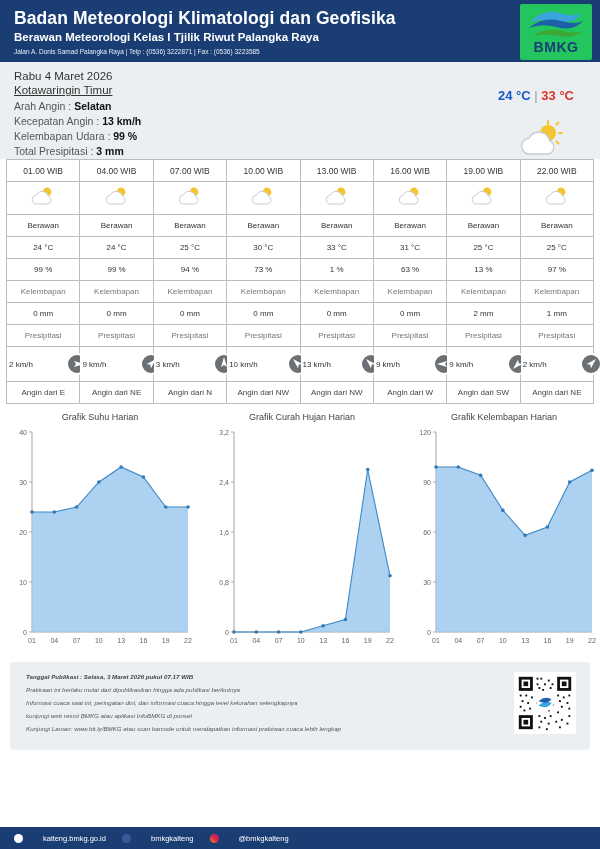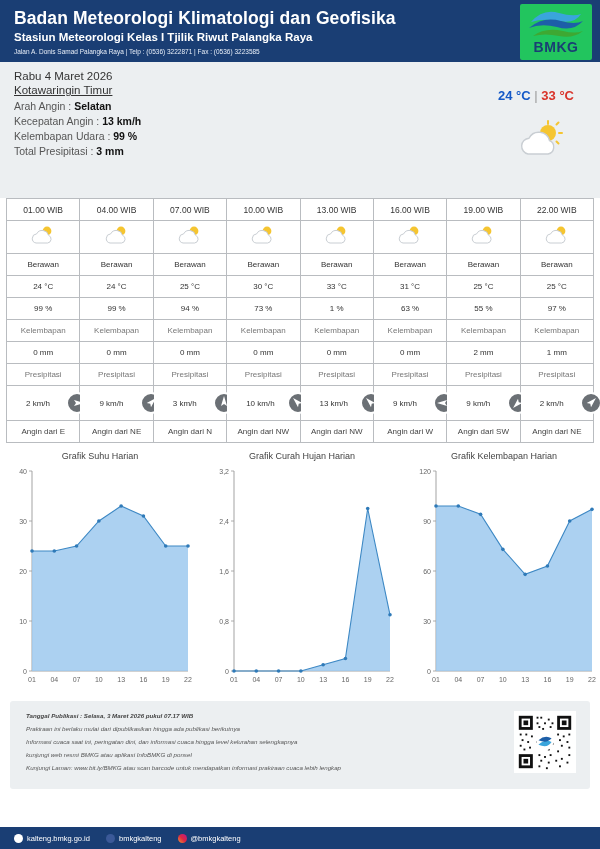--- a/index.html
+++ b/index.html
@@ -59,21 +59,21 @@
     color:#1a3e74;
     letter-spacing:.5px;
     line-height:14px;
     margin-top:0px;
   }
   
   .summary {
     background:#eceff1;
     padding:8px 14px 8px 14px;
     position:relative;
-    height:136px;
+    height:97px;
   }
   .sum-date {
     font-size:11.5px;
     color:#333;
     margin-bottom:2px;
   }
   .sum-loc {
     font-size:11.5px;
     color:#333;
     text-decoration:underline;
@@ -123,21 +123,21 @@
   .row-humlbl td { height:21px; color:#777; }
   .row-prec td { height:21px;margin-top:48px; }
   .row-preclbl td { height:21px; color:#777; }
   .row-wind td { height:30px; padding:0; position:relative; }
   .row-winddir td { height:28px; color:#444; }
   .wind-cell {
     display:flex;
     align-items:center;
     justify-content:flex-start;
     height:28px;
-    padding-left:18px;
+    padding-left:1px;
     position:relative;
     overflow:visible;
   }
   .wind-speed { font-size:8px; color:#333; white-space:nowrap; }
   .compass {
     position:absolute;
     right:-11px;
     top:2px;
     width:24px; height:24px;
   }
@@ -187,36 +187,36 @@
     left:0; bottom:0;
     width:600px; height:22px;
     background:#1a3e74;
     color:#fff;
     display:flex;
     align-items:center;
     gap:16px;
     padding-left:14px;
     font-size:7.5px;
   }
-  .bb-item { display:flex; align-items:center; gap:4px; }
+  .bb-item { display:flex; align-items:center; gap:20px; }
   .bb-ico {
     width:9px; height:9px; border-radius:50%;
     background:#fff; display:inline-block;
     position:relative;
   }
   .bb-ico.fb { background:#3b5998; }
   .bb-ico.ig { background:linear-gradient(45deg,#f09433,#dc2743,#bc1888); }
   .bb-ico.glb { background:#ffffff; }
 </style>
 </head>
 <body>
 
 <div class="header">
   <h1>Badan Meteorologi Klimatologi dan Geofisika</h1>
-  <h2>Stasiun Meteorologi Kelas I Tjilik Riwut Palangka Raya</h2>
+  <h2>Berawan Meteorologi Kelas I Tjilik Riwut Palangka Raya</h2>
   <h3>Jalan A. Donis Samad Palangka Raya | Telp : (0536) 3222871 | Fax : (0536) 3223585</h3>
   <div class="logo-box">
     <svg class="logo-svg" width="66" height="34" viewBox="0 0 66 34">
       <path d="M8 16 Q20 2 36 7 Q50 11 58 8 Q52 18 36 15 Q20 12 8 16 Z" fill="#3aa5dc"></path>
       <path d="M6 22 Q20 10 38 15 Q52 19 60 15 Q50 26 34 21 Q18 17 6 22 Z" fill="#1d5fa8"></path>
       <path d="M10 30 Q22 21 40 25 Q52 28 60 25 Q50 33 36 30 Q22 27 10 30 Z" fill="#3ea832"></path>
     </svg>
     <div class="logo-text">BMKG</div>
   </div>
 </div>
@@ -326,21 +326,21 @@
       <td>25 °C</td>
       <td>25 °C</td>
     </tr>
     <tr class="row-hum">
       <td>99 %</td>
       <td>99 %</td>
       <td>94 %</td>
       <td>73 %</td>
       <td>1 %</td>
       <td>63 %</td>
-      <td>55 %</td>
+      <td>13 %</td>
       <td>97 %</td>
     </tr>
     <tr class="row-humlbl">
       <td>Kelembapan</td>
       <td>Kelembapan</td>
       <td>Kelembapan</td>
       <td>Kelembapan</td>
       <td>Kelembapan</td>
       <td>Kelembapan</td>
       <td>Kelembapan</td>

